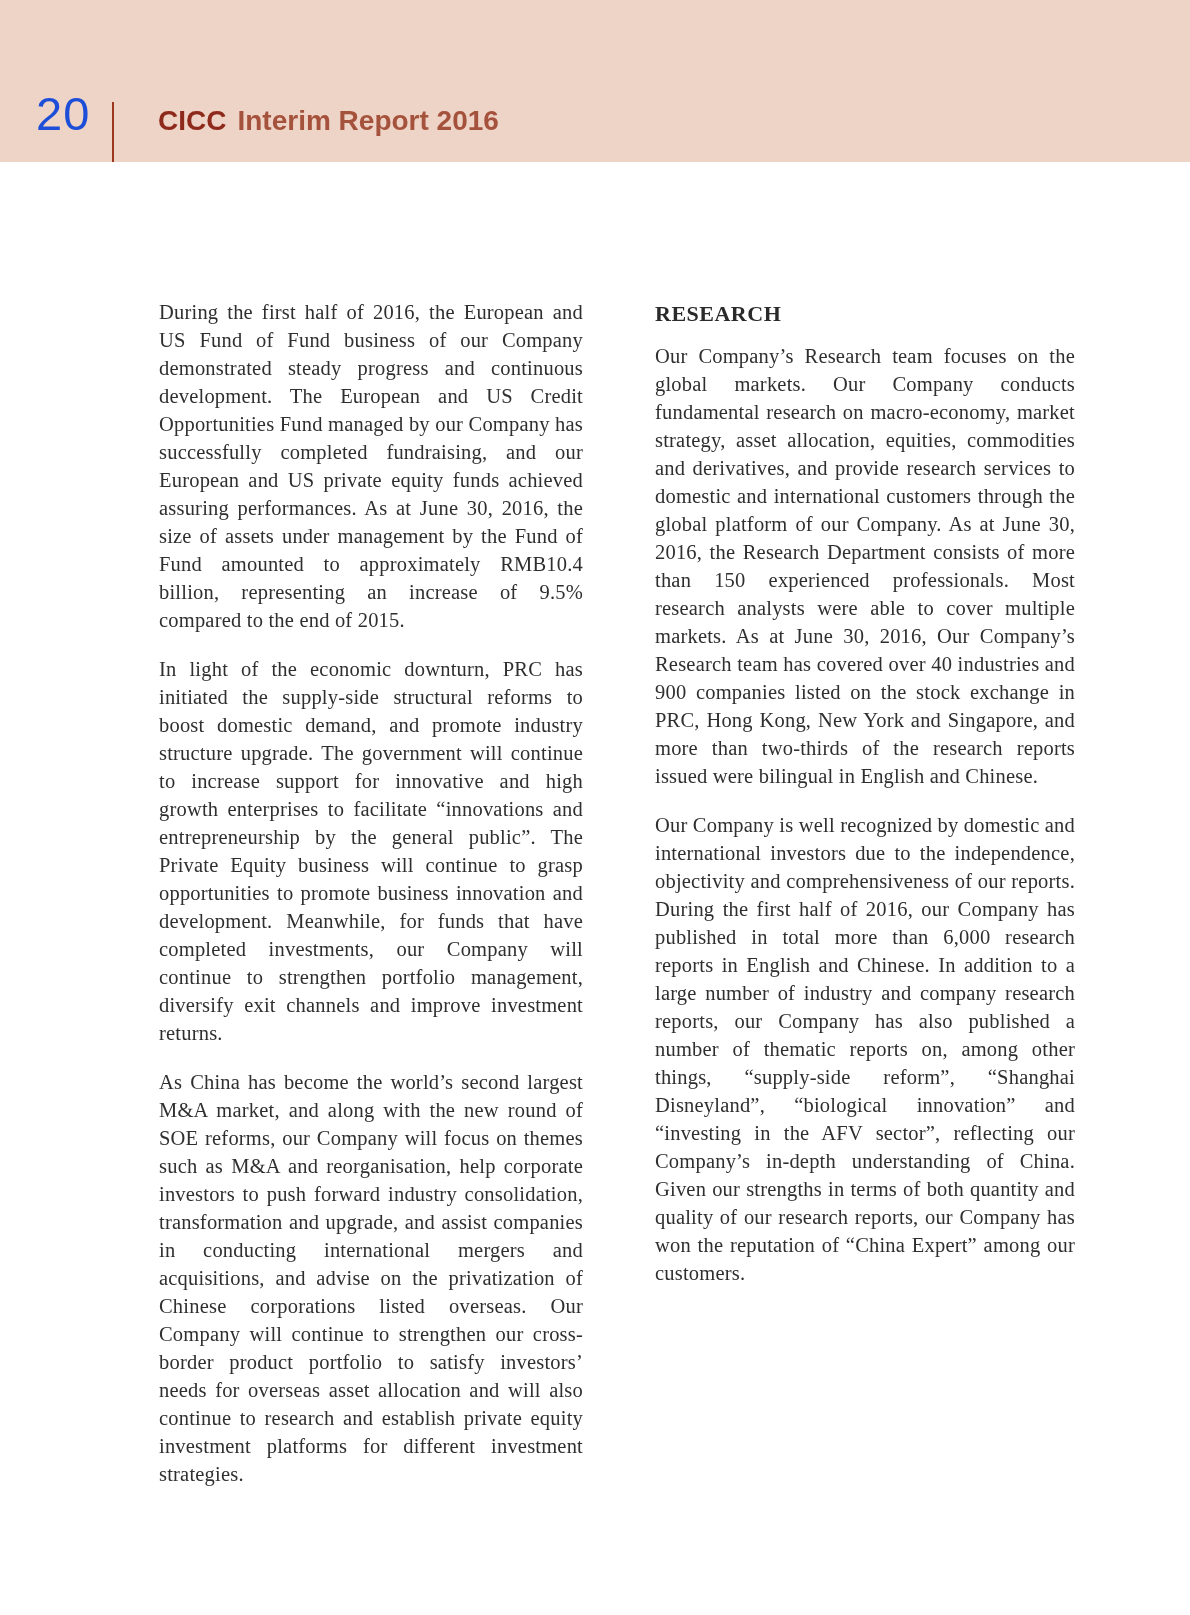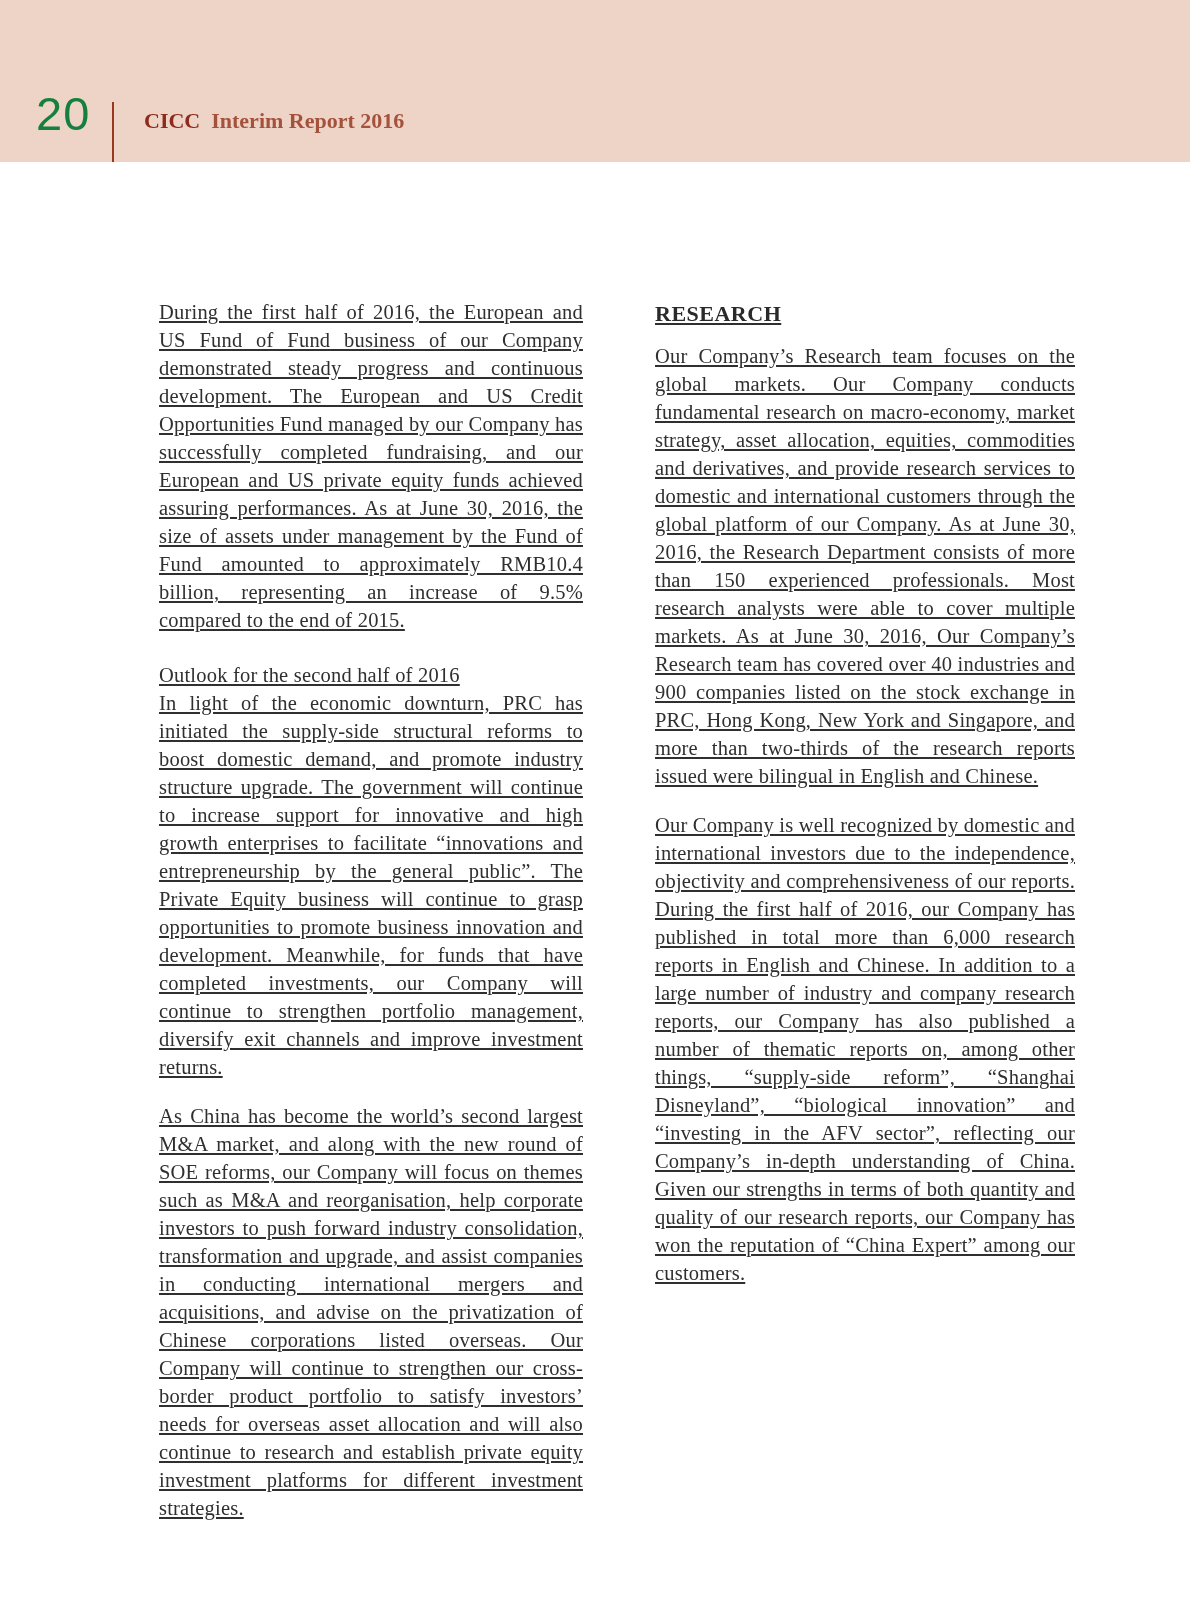--- a/index.html
+++ b/index.html
@@ -22,37 +22,37 @@
     background: #EED3C7;
   }
   .page-number {
     position: absolute;
     left: 36px;
     top: 90px;
     font-family: "Liberation Sans", sans-serif;
     font-weight: 300;
     font-size: 47px;
     line-height: 48px;
-    color: #15803d;
+    color: #1d4ed8;
     letter-spacing: 1px;
   }
   .header-divider {
     position: absolute;
     left: 112px;
     top: 102px;
     width: 2px;
     height: 60px;
     background: #9B371F;
   }
   .header-title {
     position: absolute;
-    left: 144px;
+    left: 158px;
     top: 109px;
-    font-family: Liberation Serif, serif;
-    font-size: 22px;
+    font-family: Liberation Sans, sans-serif;
+    font-size: 28px;
     line-height: 24px;
     white-space: nowrap;
   }
   .brand {
     font-weight: 700;
     color: #8E2A1B;
     margin-right: 11px;
   }
   .report-title {
     font-weight: 700;
@@ -62,21 +62,20 @@
   
   .col {
     position: absolute;
     top: 298px;
     font-family: "Liberation Serif", serif;
     font-size: 20.5px;
     line-height: 28px;
     letter-spacing: 0.2px;
     color: #2F2F2F;
     text-align: justify;
-    text-decoration: underline;
   }
   .col-left  { left: 159px; width: 424px; }
   .col-right { left: 655px; width: 420px; }
 
   .col p { margin: 0 0 21px 0; }
 
   .subheading {
     margin: 27px 0 0 0 !important;
     text-align: left;
   }
@@ -102,21 +101,20 @@
     <div class="header-divider"></div>
     <div class="header-title">
       <span class="brand">CICC</span><span class="report-title">Interim Report 2016</span>
     </div>
   </header>
 
   <main>
 
     <section class="col col-left">
       <p>During the first half of 2016, the European and US Fund of Fund business of our Company demonstrated steady progress and continuous development. The European and US Credit Opportunities Fund managed by our Company has successfully completed fundraising, and our European and US private equity funds achieved assuring performances. As at June 30, 2016, the size of assets under management by the Fund of Fund amounted to approximately RMB10.4 billion, representing an increase of 9.5% compared to the end of 2015.</p>
-      <p class="subheading">Outlook for the second half of 2016</p>
       <p>In light of the economic downturn, PRC has initiated the supply-side structural reforms to boost domestic demand, and promote industry structure upgrade. The government will continue to increase support for innovative and high growth enterprises to facilitate “innovations and entrepreneurship by the general public”. The Private Equity business will continue to grasp opportunities to promote business innovation and development. Meanwhile, for funds that have completed investments, our Company will continue to strengthen portfolio management, diversify exit channels and improve investment returns.</p>
       <p>As China has become the world’s second largest M&amp;A market, and along with the new round of SOE reforms, our Company will focus on themes such as M&amp;A and reorganisation, help corporate investors to push forward industry consolidation, transformation and upgrade, and assist companies in conducting international mergers and acquisitions, and advise on the privatization of Chinese corporations listed overseas. Our Company will continue to strengthen our cross-border product portfolio to satisfy investors’ needs for overseas asset allocation and will also continue to research and establish private equity investment platforms for different investment strategies.</p>
     </section>
 
     <section class="col col-right">
       <h2 class="section-heading">RESEARCH</h2>
       <p>Our Company’s Research team focuses on the global markets. Our Company conducts fundamental research on macro-economy, market strategy, asset allocation, equities, commodities and derivatives, and provide research services to domestic and international customers through the global platform of our Company. As at June 30, 2016, the Research Department consists of more than 150 experienced professionals. Most research analysts were able to cover multiple markets. As at June 30, 2016, Our Company’s Research team has covered over 40 industries and 900 companies listed on the stock exchange in PRC, Hong Kong, New York and Singapore, and more than two-thirds of the research reports issued were bilingual in English and Chinese.</p>
       <p>Our Company is well recognized by domestic and international investors due to the independence, objectivity and comprehensiveness of our reports. During the first half of 2016, our Company has published in total more than 6,000 research reports in English and Chinese. In addition to a large number of industry and company research reports, our Company has also published a number of thematic reports on, among other things, “supply-side reform”, “Shanghai Disneyland”, “biological innovation” and “investing in the AFV sector”, reflecting our Company’s in-depth understanding of China. Given our strengths in terms of both quantity and quality of our research reports, our Company has won the reputation of “China Expert” among our customers.</p>
     </section>
 

